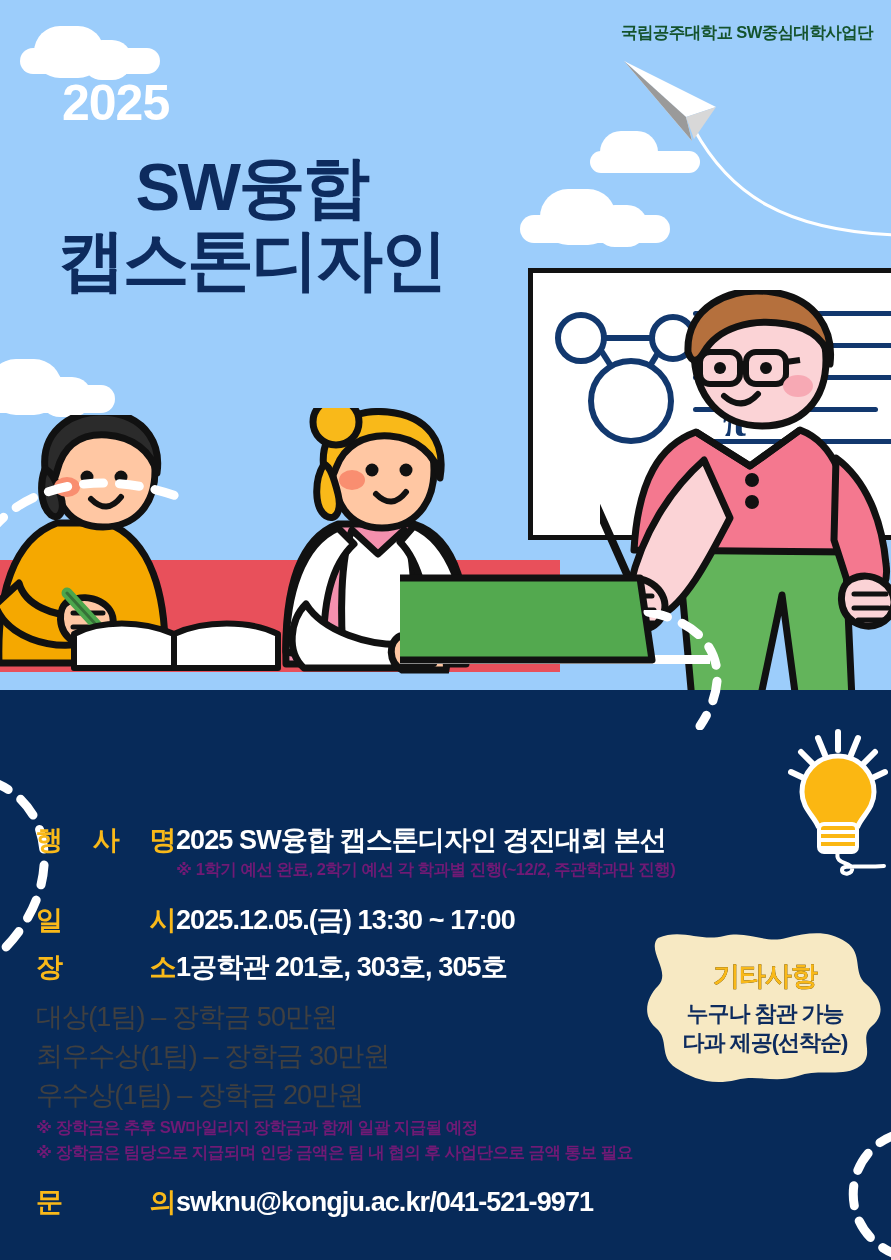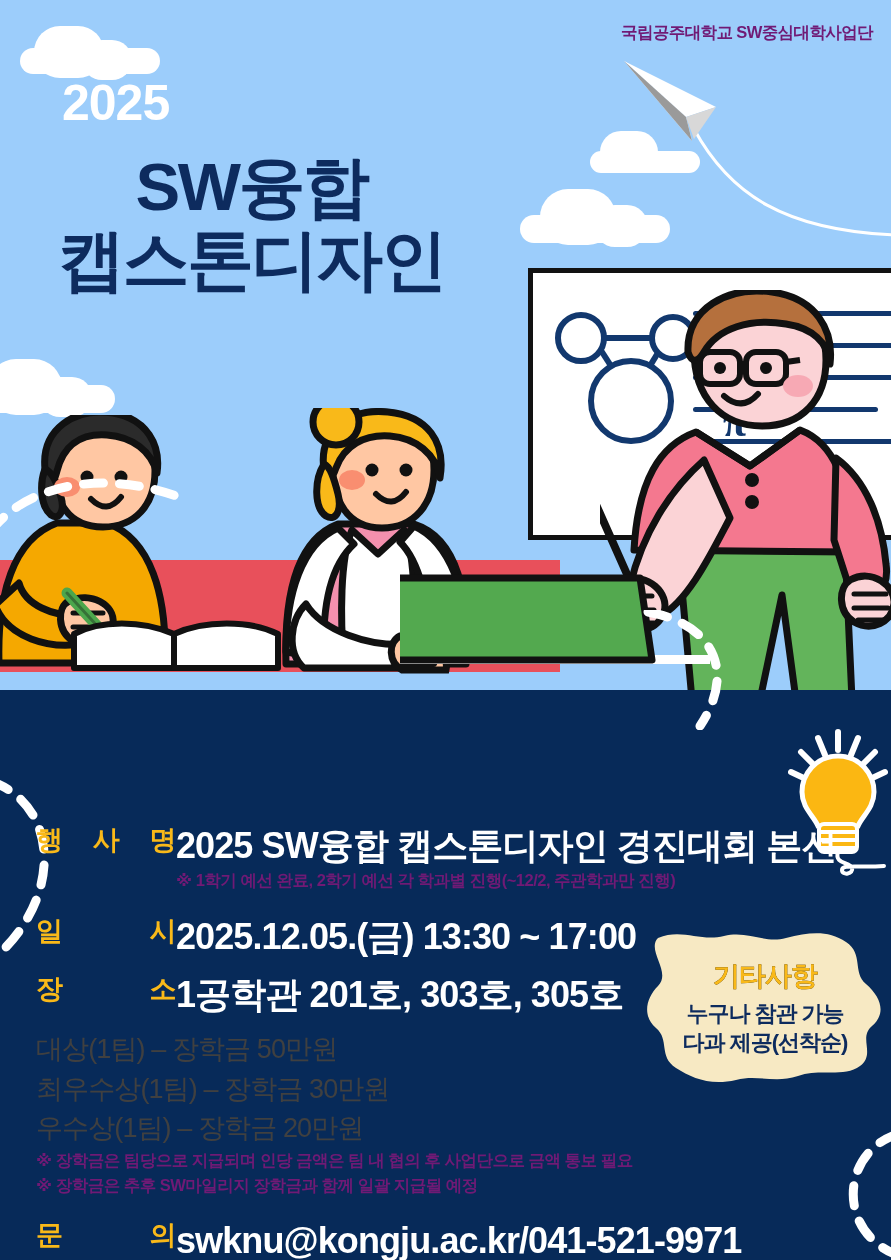--- a/index.html
+++ b/index.html
@@ -7,21 +7,21 @@
   #poster{
     position:relative;width:891px;height:1260px;overflow:hidden;
     background:#9CCDFB;
   }
   
   .sky{position:absolute;left:0;top:0;width:891px;height:700px;background:#9CCDFB;overflow:hidden;}
   .cloud{position:absolute;background:#fff;border-radius:999px;}
   .cloud-g{position:absolute;}
   
   .org{
-    position:absolute;right:18px;top:22px;color:#701a75;
+    position:absolute;right:18px;top:22px;color:#14532d;
     font-size:16.5px;font-weight:bold;letter-spacing:-0.6px;white-space:nowrap;
   }
   
   .year{
     position:absolute;left:62px;top:78px;color:#ffffff;
     font-size:50px;font-weight:bold;letter-spacing:-1px;line-height:1;
   }
   .maintitle{
     position:absolute;left:58px;top:150px;color:#0D2B5E;
     font-size:67px;font-weight:bold;line-height:1.09;letter-spacing:-2.5px;text-align:center;
@@ -61,21 +61,21 @@
   .dash-sky2{position:absolute;left:640px;top:610px;width:120px;height:120px;}
 
   
   .info{position:absolute;left:36px;top:824px;width:700px;}
   .row{display:flex;align-items:flex-start;margin-bottom:2px;}
   .lbl{
     color:#F9B919;font-size:27px;font-weight:bold;width:140px;flex:0 0 140px;
     letter-spacing:-0.5px;line-height:1.22;
   }
   .lbl.spread{display:flex;justify-content:space-between;}
-  .val{color:#ffffff;font-size:36px;font-weight:bold;letter-spacing:-0.9px;line-height:1.22;white-space:nowrap;}
+  .val{color:#ffffff;font-size:27px;font-weight:bold;letter-spacing:-0.9px;line-height:1.22;white-space:nowrap;}
   .note{color:#701a75;font-size:16.5px;font-weight:bold;letter-spacing:-0.5px;line-height:1.5;white-space:nowrap;}
   .awardline{color:#404040;font-size:27px;font-weight:normal;letter-spacing:-0.9px;line-height:1.45;white-space:nowrap;}
 
   .gap-sm{height:12px;}
   .gap-md{height:20px;}
 
   
   .badge{position:absolute;left:640px;top:928px;width:250px;height:160px;text-align:right;}
   .badge-txt{position:absolute;left:0;top:0;width:250px;height:160px;display:flex;flex-direction:column;align-items:center;justify-content:center;}
   .badge-title{color:#F9B919;font-size:27px;font-weight:bold;letter-spacing:-1px;margin-bottom:6px;text-shadow:0 0 0 #000;}
@@ -306,22 +306,22 @@
       <div class="val">1공학관 201호, 303호, 305호</div>
     </div>
 
     <div class="gap-sm"></div>
 
     <div class="row">
       <div>
         <div class="awardline">대상(1팀) – 장학금 50만원</div>
         <div class="awardline">최우수상(1팀) – 장학금 30만원</div>
         <div class="awardline">우수상(1팀) – 장학금 20만원</div>
+        <div class="note">※ 장학금은 추후 SW마일리지 장학금과 함께 일괄 지급될 예정</div>
         <div class="note">※ 장학금은 팀당으로 지급되며 인당 금액은 팀 내 협의 후 사업단으로 금액 통보 필요</div>
-        <div class="note">※ 장학금은 추후 SW마일리지 장학금과 함께 일괄 지급될 예정</div>
       </div>
     </div>
 
     <div class="gap-md"></div>
 
     <div class="row">
       <div class="lbl spread">
         <span>문</span>
         <span>의</span>
       </div>

